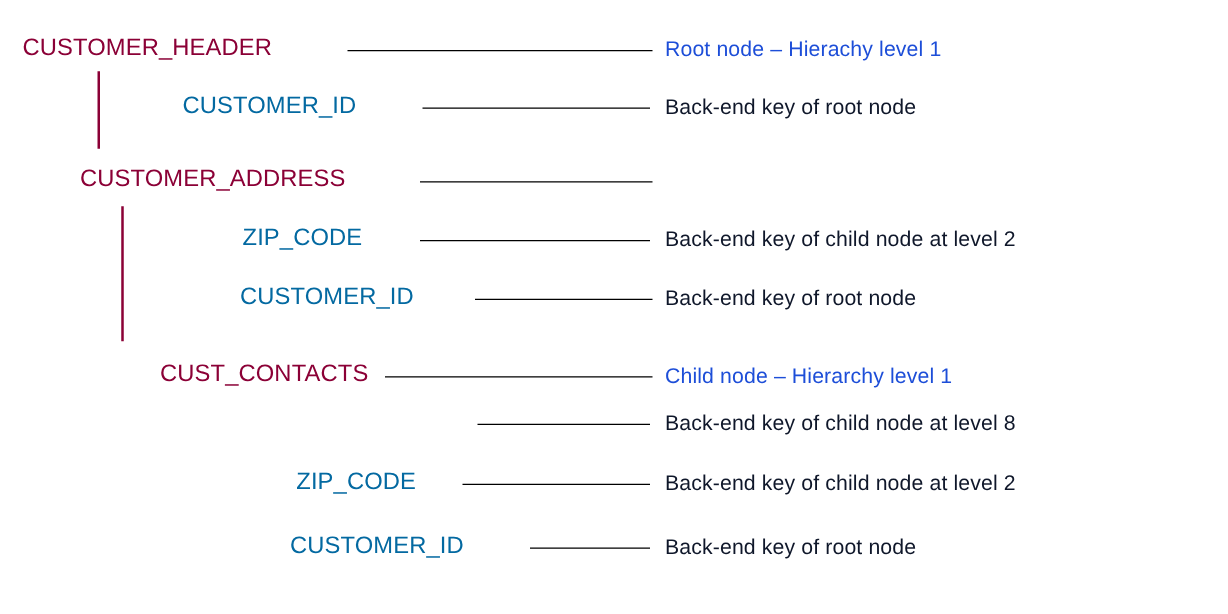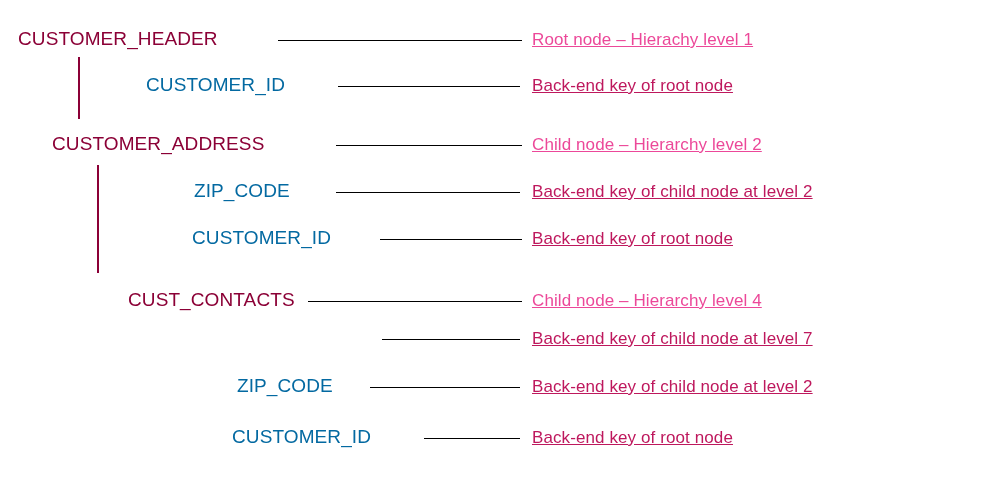--- a/index.html
+++ b/index.html
@@ -35,26 +35,24 @@
 
   
   .desc {
     position: absolute;
     white-space: nowrap;
     font-size: 17px;
     line-height: 20px;
     letter-spacing: 0.1px;
   }
   .desc.accent {
-    color: #ec4899;
-    text-decoration: underline;
+    color: #1d4ed8;
   }
   .desc.plain {
-    color: #be185d;
-    text-decoration: underline;
+    color: #0f172a;
   }
 
   
   .leader {
     position: absolute;
     height: 0;
     border-top: 1.6px solid #000000;
   }
 
   
@@ -70,33 +68,32 @@
 <div id="canvas">
 
 <div class="bracket" style="left: 78px; top: 57px; height: 62px;"></div>
     <div class="bracket" style="left: 97px; top: 165px; height: 108px;"></div>
     <div class="node-label parent" style="left: 18px; top: 28px;">CUSTOMER_HEADER</div>
     <div class="leader" style="left: 278px; top: 40px; width: 244px;"></div>
     <div class="desc accent" style="left: 532px; top: 30px;">Root node – Hierachy level 1</div>
     <div class="node-label field" style="left: 146px; top: 74px;">CUSTOMER_ID</div>
     <div class="leader" style="left: 338px; top: 86px; width: 182px;"></div>
     <div class="desc plain" style="left: 532px; top: 76px;">Back-end key of root node</div>
-    <div class="node-label parent" style="left: 52px; top: 133px;">CUSTOMER_ADDRESS</div>
+    <div class="node-label parent" style="left: 64px; top: 133px;">CUSTOMER_ADDRESS</div>
     <div class="leader" style="left: 336px; top: 145px; width: 186px;"></div>
-    <div class="desc accent" style="left: 532px; top: 135px;">Child node – Hierarchy level 2</div>
     <div class="node-label field" style="left: 194px; top: 180px;">ZIP_CODE</div>
     <div class="leader" style="left: 336px; top: 192px; width: 184px;"></div>
     <div class="desc plain" style="left: 532px; top: 182px;">Back-end key of child node at level 2</div>
     <div class="node-label field" style="left: 192px; top: 227px;">CUSTOMER_ID</div>
     <div class="leader" style="left: 380px; top: 239px; width: 142px;"></div>
     <div class="desc plain" style="left: 532px; top: 229px;">Back-end key of root node</div>
     <div class="node-label parent" style="left: 84px; top: 289px; margin-left: 44px;">CUST_CONTACTS</div>
     <div class="leader" style="left: 308px; top: 301px; width: 214px;"></div>
-    <div class="desc accent" style="left: 532px; top: 291px;">Child node – Hierarchy level 4</div>
+    <div class="desc accent" style="left: 532px; top: 291px;">Child node – Hierarchy level 1</div>
     <div class="leader" style="left: 382px; top: 339px; width: 138px;"></div>
-    <div class="desc plain" style="left: 532px; top: 329px;">Back-end key of child node at level 7</div>
+    <div class="desc plain" style="left: 532px; top: 329px;">Back-end key of child node at level 8</div>
     <div class="node-label field" style="left: 237px; top: 375px;">ZIP_CODE</div>
     <div class="leader" style="left: 370px; top: 387px; width: 150px;"></div>
     <div class="desc plain" style="left: 532px; top: 377px;">Back-end key of child node at level 2</div>
     <div class="node-label field" style="left: 232px; top: 426px;">CUSTOMER_ID</div>
     <div class="leader" style="left: 424px; top: 438px; width: 96px;"></div>
     <div class="desc plain" style="left: 532px; top: 428px;">Back-end key of root node</div>
   </div>
 
 </body></html>

